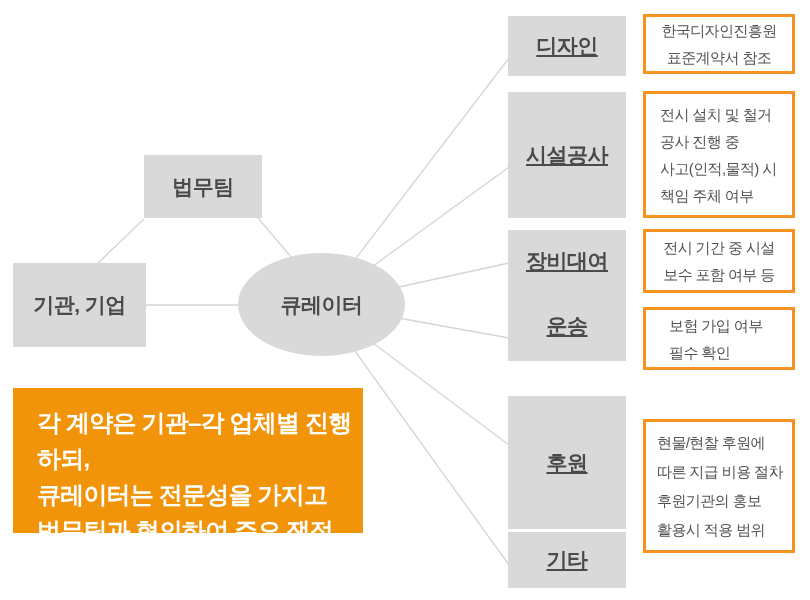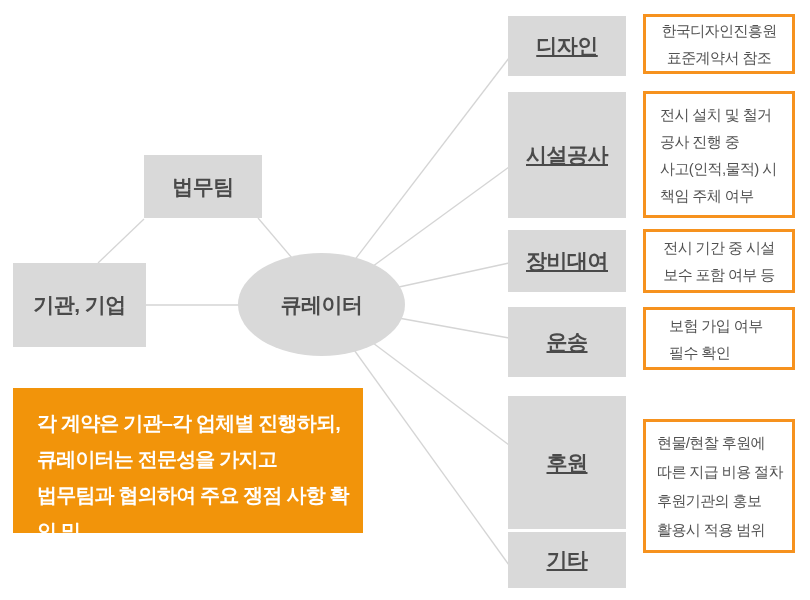--- a/index.html
+++ b/index.html
@@ -22,21 +22,21 @@
     position:absolute;z-index:2;left:238px;top:253px;width:167px;height:103px;
     background:#d9d9d9;border-radius:50%;
     display:flex;align-items:center;justify-content:center;
     font-size:21px;font-weight:700;color:#4a4a4a;letter-spacing:-0.5px;
   }
 
   .cat{left:508px;width:118px;text-decoration:underline;}
   .cat0{top:16px;height:60px;}
   .cat1{top:92px;height:126px;}
   .cat2{top:230px;height:62px;}
-  .cat3{top:307px;height:70px;}
+  .cat3{top:291px;height:70px;}
   .cat4{top:384px;height:133px;margin-top:12px;}
   .cat5{top:532px;height:56px;}
 
   .note{
     position:absolute;z-index:2;left:643px;width:152px;box-sizing:border-box;
     background:#ffffff;border:3px solid #f6921e;color:#525252;
     display:flex;flex-direction:column;justify-content:center;
     font-size:15px;font-weight:500;line-height:27px;letter-spacing:-0.6px;
   }
   .note.center{text-align:center;}
@@ -44,21 +44,21 @@
   .n0{top:14px;height:60px;}
   .n1{top:91px;height:127px;padding-left:14px;}
   .n2{top:229px;height:64px;}
   .n3{top:307px;height:63px;padding-left:23px;}
   .n4{top:383px;height:134px;padding-left:11px;line-height:29px;margin-top:36px;}
 
   .callout{
     position:absolute;z-index:2;left:13px;top:388px;width:350px;height:145px;
     box-sizing:border-box;background:#f2940a;color:#ffffff;
     padding:17px 10px 0 24px;
-    font-size:20px;font-weight:700;line-height:36px;letter-spacing:-0.8px;
+    font-size:24px;font-weight:700;line-height:36px;letter-spacing:-0.8px;
   }
 </style>
 </head>
 <body>
 
 <div class="stage">
 
   <svg class="links" viewBox="0 0 810 600">
     <line x1="98" y1="263" x2="144" y2="219"></line>
     <line x1="258" y1="218" x2="292" y2="258"></line>

